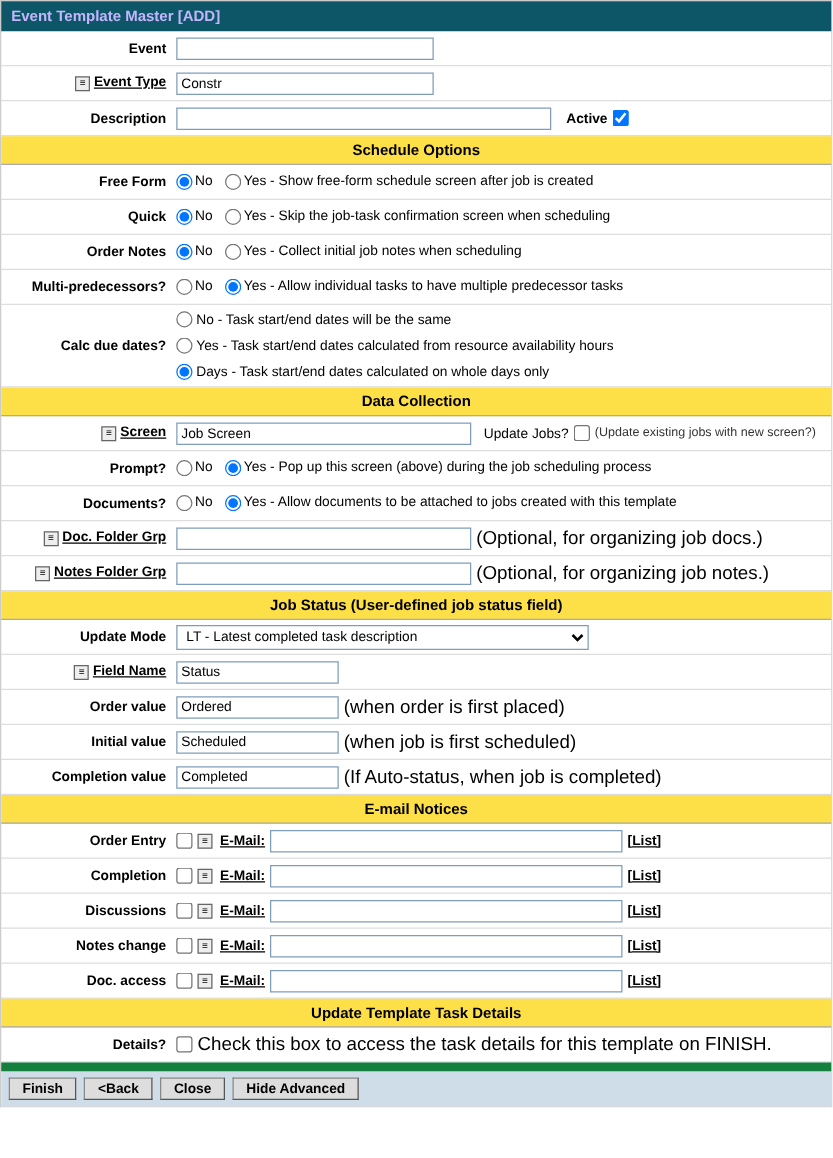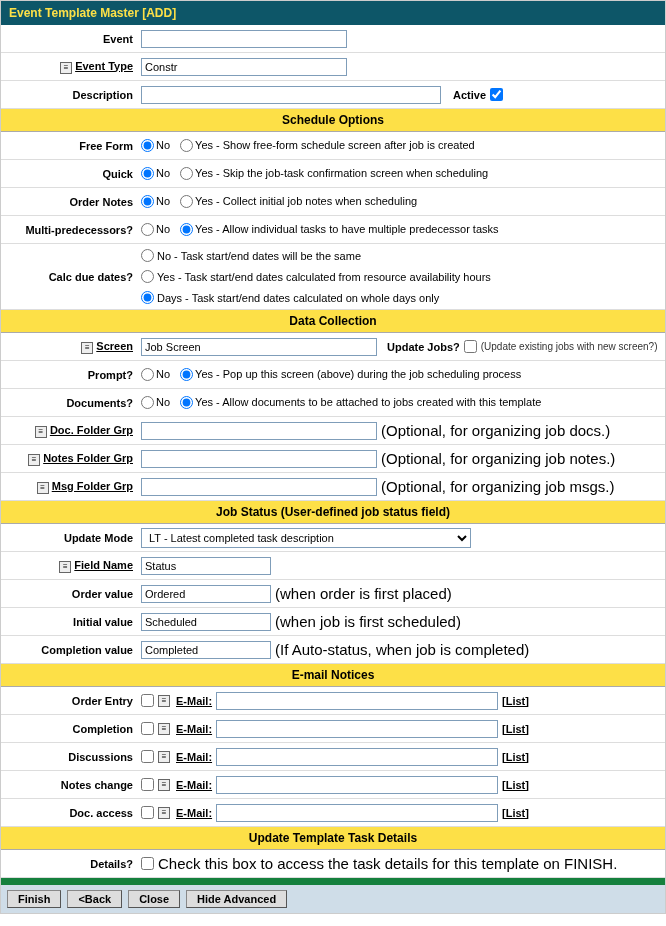--- a/index.html
+++ b/index.html
@@ -1,17 +1,17 @@
 <!DOCTYPE html>
 <html><head>
 <meta charset="utf-8">
 <style>
 * { box-sizing: border-box; margin: 0; padding: 0; }
 body { font-family: Arial, sans-serif; font-size: 11px; background: #fff; width: 666px; }
-.header { background: #0d5668; color: #fde047; font-weight: bold; padding: 5px 8px; font-size: 12px; }
+.header { background: #0d5668; color: #c4b5fd; font-weight: bold; padding: 5px 8px; font-size: 12px; }
 .section-header { background: #fde047; font-weight: bold; padding: 4px 6px; font-size: 12px; border-bottom: 1px solid #aaa; text-align: center; }
 .form-row { display: flex; align-items: center; border-bottom: 1px solid #ddd; padding: 3px 0; min-height: 28px; }
 .form-label { width: 140px; text-align: right; font-weight: bold; padding-right: 8px; font-size: 11px; }
 .form-content { flex: 1; display: flex; align-items: center; gap: 4px; flex-wrap: wrap; padding-right: 6px; }
 input[type="text"], select { border: 1px solid #7f9db9; background: #fff; padding: 1px 3px; font-size: 11px; height: 18px; }
 input[type="text"].w206 { width: 206px; }
 input[type="text"].w300 { width: 300px; }
 input[type="text"].w236 { width: 236px; }
 input[type="text"].w130 { width: 130px; }
 select.w330 { width: 330px; height: 20px; }
@@ -131,21 +131,21 @@
 
 <div class="section-header">Data Collection</div>
 
 <div class="form-row">
   <div class="form-label">
     <span class="icon-btn">≡</span>
     <span style="text-decoration:underline;">Screen</span>
   </div>
   <div class="form-content">
     <input type="text" class="w236" value="Job Screen" style="">
-    <span style="font-weight:bold;margin-left:6px;">Update Jobs?</span>
+    <span style="font-weight:normal;margin-left:6px;">Update Jobs?</span>
     <input type="checkbox" style="">
     <span class="small-hint">(Update existing jobs with new screen?)</span>
   </div>
 </div>
 <div class="form-row">
   <div class="form-label">Prompt?</div>
   <div class="form-content">
     <span class="radio-opt">
           <input type="radio" name="pr" style="">
           <span>No</span>
@@ -180,30 +180,20 @@
   </div>
 </div>
 <div class="form-row">
   <div class="form-label">
     <span class="icon-btn">≡</span>
     <span style="text-decoration:underline;">Notes Folder Grp</span>
   </div>
   <div class="form-content">
     <input type="text" class="w236" value="" style="">
     <span class="hint">(Optional, for organizing job notes.)</span>
-  </div>
-</div>
-<div class="form-row">
-  <div class="form-label">
-    <span class="icon-btn">≡</span>
-    <span style="text-decoration:underline;">Msg Folder Grp</span>
-  </div>
-  <div class="form-content">
-    <input type="text" class="w236" value="" style="">
-    <span class="hint">(Optional, for organizing job msgs.)</span>
   </div>
 </div>
 
 <div class="section-header">Job Status (User-defined job status field)</div>
 
 <div class="form-row">
   <div class="form-label">Update Mode</div>
   <div class="form-content">
     <select class="w330">
       <option>LT - Latest completed task description</option>

